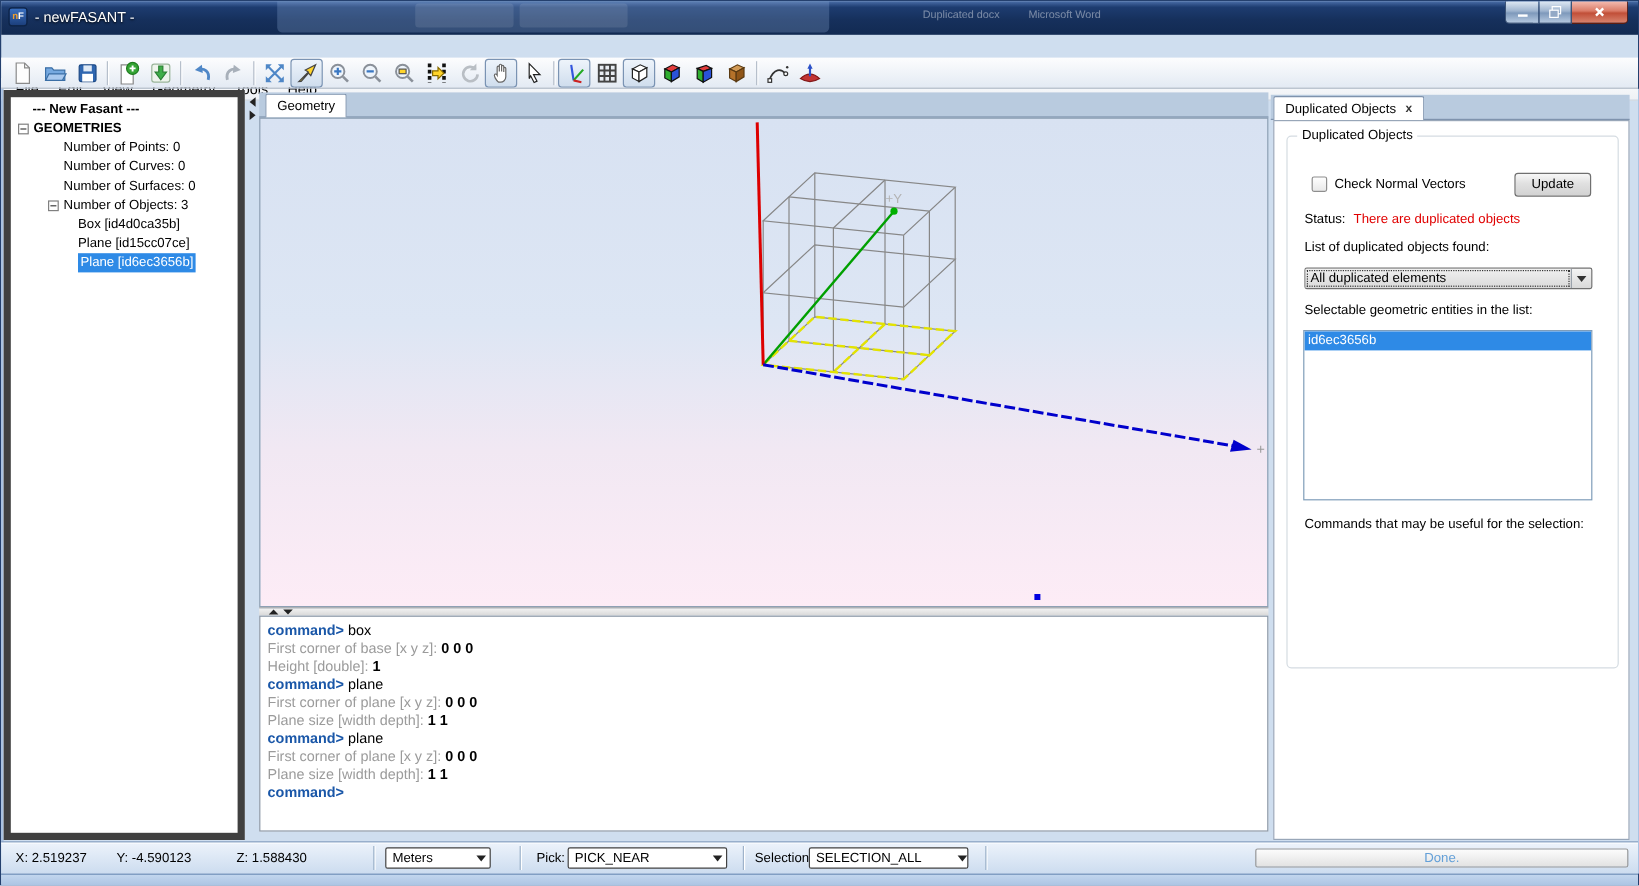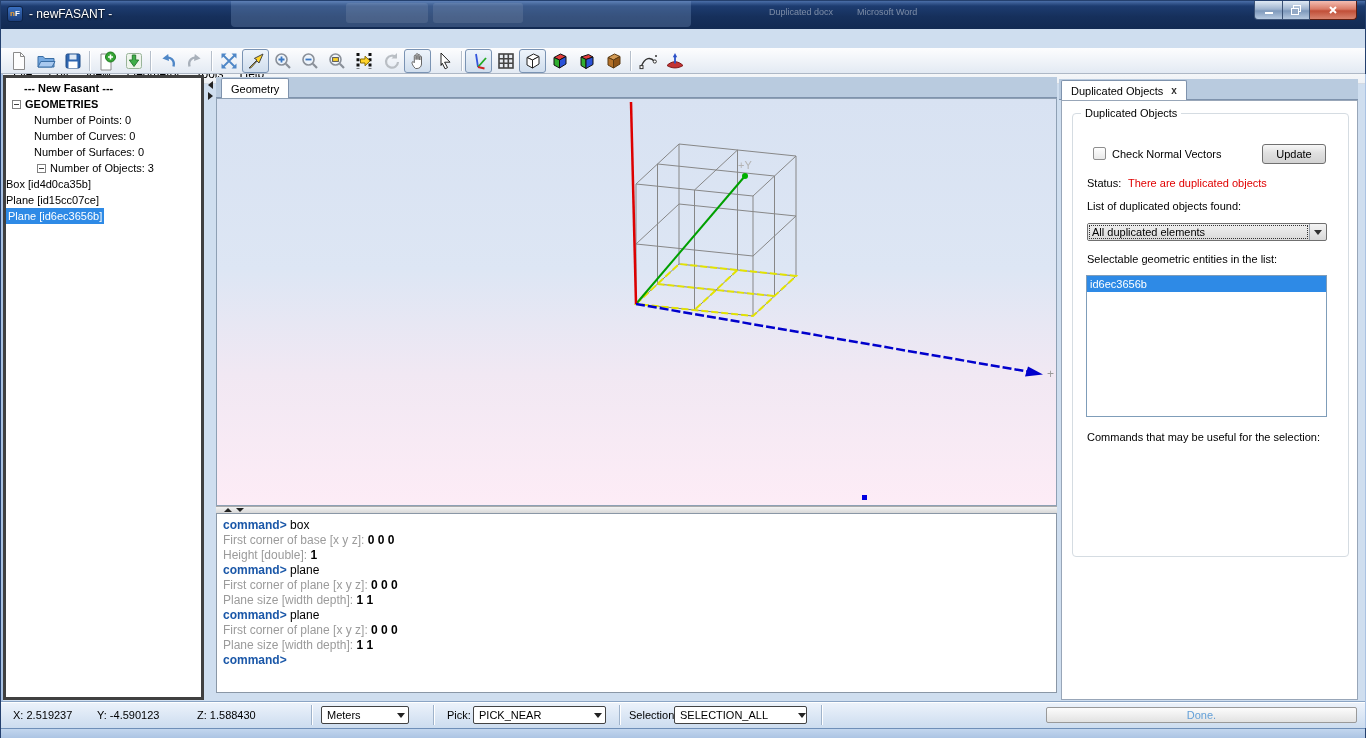--- a/index.html
+++ b/index.html
@@ -29,32 +29,32 @@
   .menu-item { padding:2px 8px; font-size:12px; cursor:default; }
 
   
   .toolbar { position:absolute; left:0; top:47px; width:100%; height:26px; background:linear-gradient(#fdfdfe,#e3eaf3); border-bottom:1px solid #aeb8c6; display:flex; align-items:center; padding-left:4px; }
   .tb-btn { width:27px; height:24px; display:flex; align-items:center; justify-content:center; border:1px solid transparent; }
   .tb-btn.pressed { border:1px solid #7a93b3; background:linear-gradient(#eef4fb,#cfdded); border-radius:3px; }
   .tb-sep { width:1px; height:20px; background:#b6bfcb; margin:0 3px; box-shadow:1px 0 0 #fff; }
   .tb-btn svg { display:block; }
 
   
-  .left-panel { position:absolute; left:2px; top:74px; width:201px; height:625px; background:#fff; border:3px solid #404040; padding-top:2px; overflow:hidden; }
+  .left-panel { position:absolute; left:2px; top:74px; width:201px; height:625px; background:#fff; border:6px solid #404040; padding-top:2px; overflow:hidden; }
   .vsplit { position:absolute; left:204px; top:74px; width:11px; height:625px; }
   .vsplit .tri { position:absolute; left:3px; width:0; height:0; }
   .tri-left  { top:6px;  border-top:4px solid transparent; border-bottom:4px solid transparent; border-right:5px solid #222; }
   .tri-right { top:17px; border-top:4px solid transparent; border-bottom:4px solid transparent; border-left:5px solid #222; }
 
   
   .tree-row { height:16px; line-height:16px; white-space:nowrap; display:flex; align-items:center; }
   .tree-root { font-weight:bold; padding-left:18px; }
   .expander { display:inline-block; width:9px; height:9px; border:1px solid #808080; background:#fff; margin:0 4px 0 0; position:relative; flex:none; }
   .expander::after { content:""; position:absolute; left:1px; top:3px; width:5px; height:1px; background:#404040; }
-  .ind1 { padding-left:6px; } .ind2 { padding-left:28px; } .ind2e { padding-left:31px; } .ind3 { }
+  .ind1 { padding-left:6px; } .ind2 { padding-left:44px; } .ind2e { padding-left:31px; } .ind3 { padding-left:56px; }
   .bold { font-weight:bold; }
   .sel-label { background:#2e8ae6; color:#fff; padding:0 2px; }
 
   
   .tabstrip { position:absolute; background:#b9cbdf; border-bottom:1px solid #7f93ad; }
   .tabstrip.center { left:215px; top:76px; width:841px; height:21px; }
   .tabstrip.right { left:1058px; top:78px; width:299px; height:21px; }
   .tab { position:absolute; top:1px; height:20px; background:#fff; border:1px solid #7f93ad; border-bottom:none; border-radius:2px 2px 0 0; display:flex; align-items:center; padding:0 9px; font-size:11px; }
   .tab .closex { margin-left:8px; font-weight:bold; font-size:10px; color:#333; cursor:default; }
 

